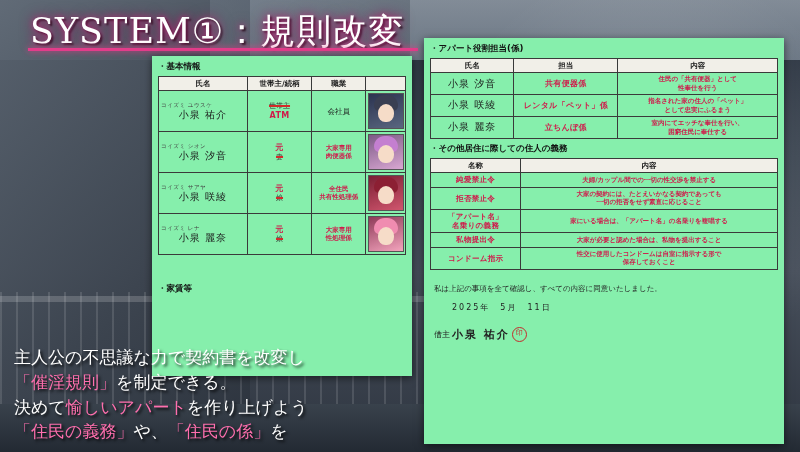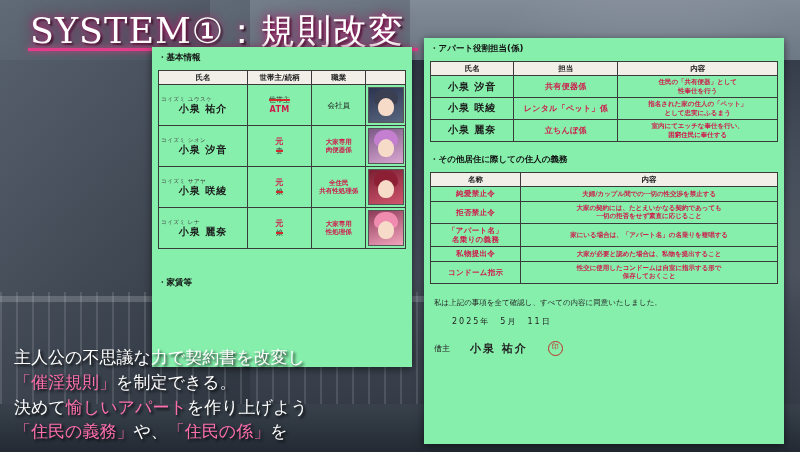--- a/index.html
+++ b/index.html
@@ -63,36 +63,36 @@
     background:#e23d8a;box-shadow:0 0 6px #e23d8a;
   }
 
   
   .sheet{
     position:absolute;background:#86efac;
     box-shadow:0 2px 8px rgba(0,0,0,.55);
     color:#1a1a1a;
     font-size:8px;
   }
-  #sheet-left{left:152px;top:47px;width:260px;height:320px;}
+  #sheet-left{left:152px;top:56px;width:260px;height:320px;}
   #sheet-right{left:424px;top:38px;width:360px;height:406px;}
 
   .sec-label{
     font-size:8.5px;font-weight:bold;margin:5px 0 3px 6px;color:#111;
   }
   table{
-    border-collapse:collapse;margin:6px 6px;width:calc(100% - 12px);
+    border-collapse:collapse;margin:0 6px;width:calc(100% - 12px);
     table-layout:fixed;
   }
   th,td{
     border:1px solid #3a3a3a;padding:2px 2px;text-align:center;
     font-size:7.5px;line-height:1.25;vertical-align:middle;
   }
   th{background:#f1efe8;font-weight:bold;font-size:7.5px;}
-  .name-cell{font-size:10px;font-weight:bold;letter-spacing:1px;}
+  .name-cell{font-size:10px;font-weight:normal;letter-spacing:1px;}
   .furigana{font-size:5.5px;color:#444;display:block;text-align:left;letter-spacing:.5px;}
   .struck{
     color:#333;text-decoration:line-through;text-decoration-color:#d42a2a;
     text-decoration-thickness:1.5px;display:block;font-size:7px;
   }
   .hand{
     color:#cf1b4b;font-weight:bold;font-family:"DejaVu Sans", sans-serif;
     display:block;font-size:8px;letter-spacing:.3px;
   }
   .hand-sm{color:#cf1b4b;font-weight:bold;font-size:6.5px;line-height:1.3;display:block;text-align:center;}
@@ -122,21 +122,21 @@
 
   
   .agree{
     margin:14px 8px 0 10px;font-size:7.5px;color:#222;
   }
   .datebox{
     margin:8px 8px 0 28px;font-size:8px;color:#222;letter-spacing:2px;
   }
   .signrow{
     margin:14px 8px 0 10px;font-size:8px;color:#222;
-    display:flex;align-items:center;gap:20px;
+    display:flex;align-items:center;gap:2px;
   }
   .sign-name{font-size:11px;font-weight:bold;letter-spacing:2px;}
   .seal{
     width:13px;height:13px;border:1.3px solid #c52b2b;border-radius:50%;
     color:#c52b2b;font-size:7px;line-height:11px;text-align:center;
   }
 
   
   .caption{
     position:absolute;left:14px;bottom:8px;width:420px;
@@ -303,21 +303,21 @@
             <span class="hand">立ちんぼ係</span>
           </td>
       <td>
             <span class="hand-sm" style="white-space:pre-line">室内にてエッチな奉仕を行い、
 困窮住民に奉仕する</span>
           </td>
     </tr>
   </tbody>
     </table>
 
-  <div class="sec-label" style="margin-top:12px">・その他居住に際しての住人の義務</div>
+  <div class="sec-label" style="margin-top:4px">・その他居住に際しての住人の義務</div>
   <table>
     <colgroup>
         <col style="width:26%">
         <col style="width:74%">
       </colgroup>
     <tbody>
         <tr>
       <th>名称</th>
       <th>内容</th>
     </tr>

